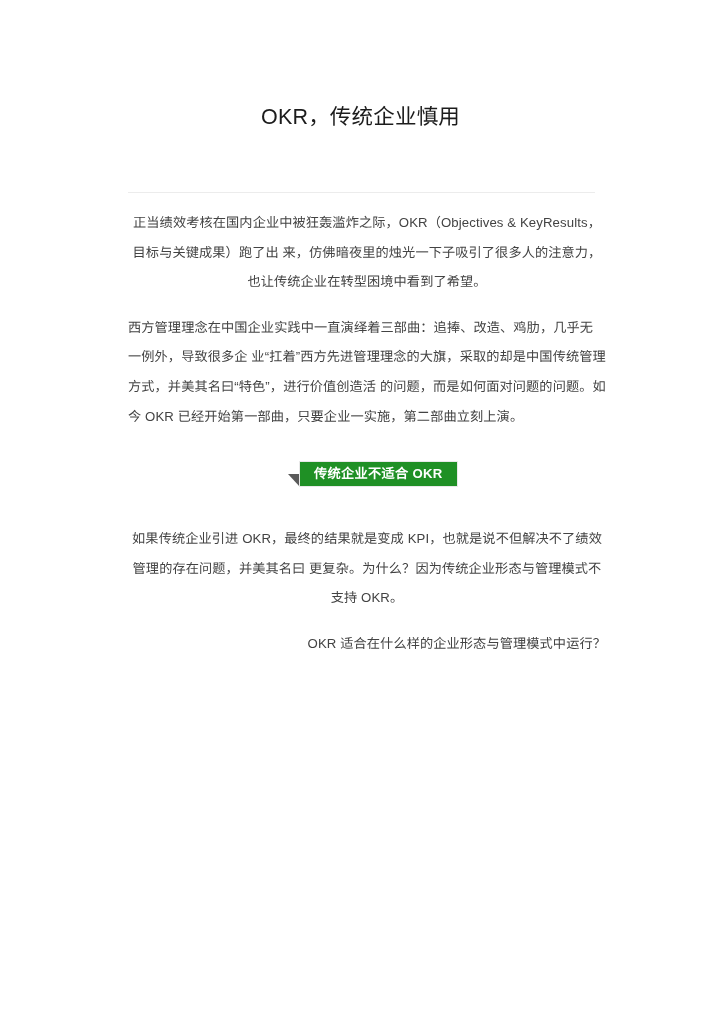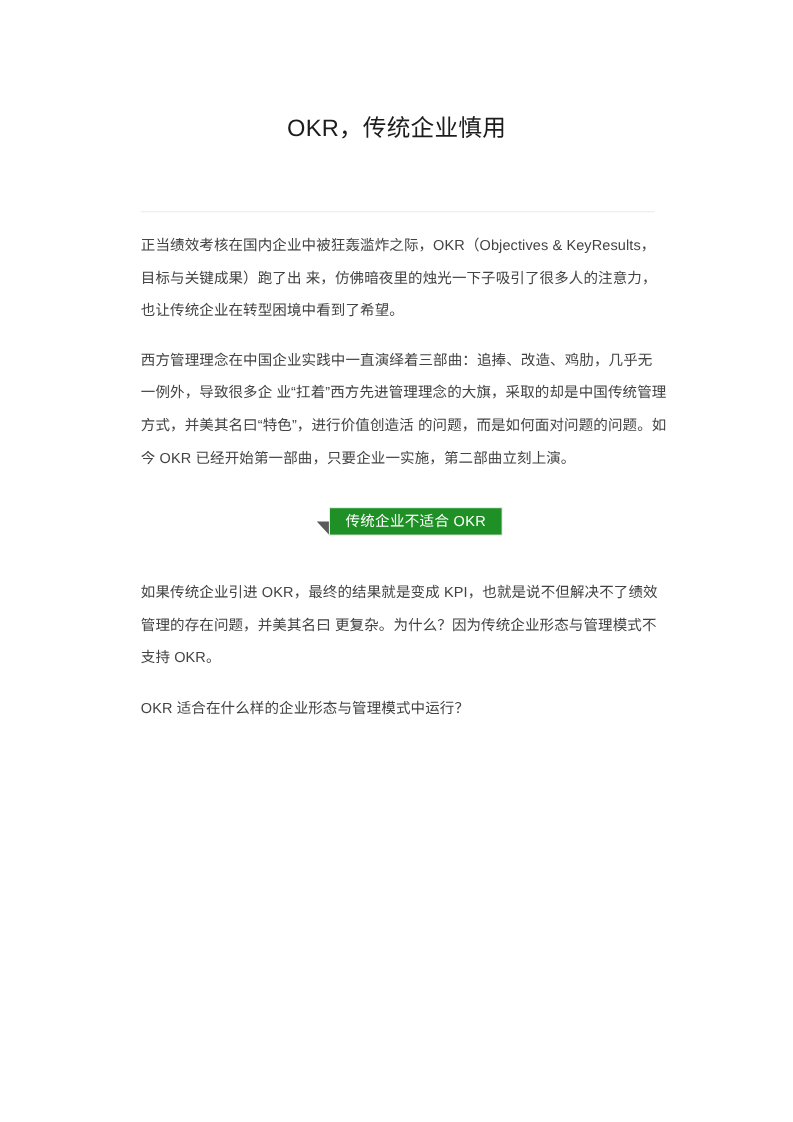--- a/index.html
+++ b/index.html
@@ -62,31 +62,34 @@
     margin: 0 0 31px 0;
     font-size: 13.2px;
     line-height: 29.6px;
     color: #434343;
     text-align: left;
     letter-spacing: 0.1px;
     word-break: break-word;
   }
   .para:last-child {
     margin-bottom: 0;
+    text-align: right;
   }
 
   .para-spaced-after {
     margin-bottom: 16px;
+    text-align: center;
   }
 
   
   .ribbon-wrap {
     position: relative;
     height: 34px;
     margin: 0 0 28px 0;
+    font-weight: bold;
   }
   .ribbon {
     position: absolute;
     left: 172px;
     top: 0;
     height: 24px;
     line-height: 24px;
     padding: 0 14px;
     background: #1f9025;
     color: #ffffff;

